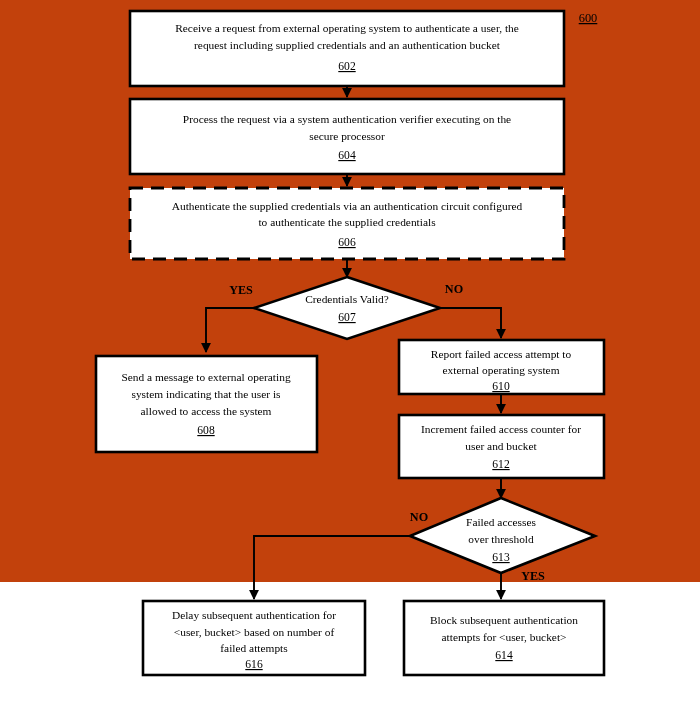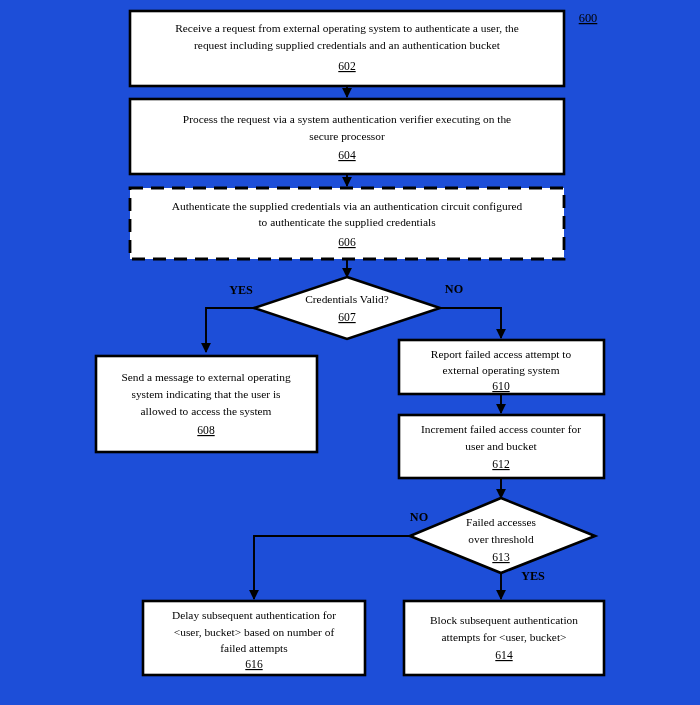--- a/index.html
+++ b/index.html
@@ -9,22 +9,22 @@
   }
   body {
     width: 700px;
     height: 705px;
     font-family: "Liberation Serif", "DejaVu Serif", serif;
     overflow: hidden;
   }
   #figure-root {
     position: relative;
     width: 700px;
-    height: 705px;
-    background: #1d4ed8;
+    height: 582px;
+    background: #c2410c;
   }
   svg#flowchart {
     position: absolute;
     left: 0;
     top: 0;
     width: 700px;
     height: 705px;
   }
   .box-shape {
     fill: #ffffff;

